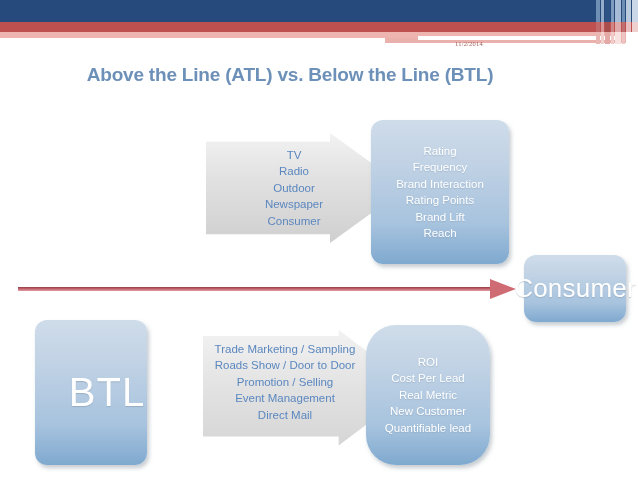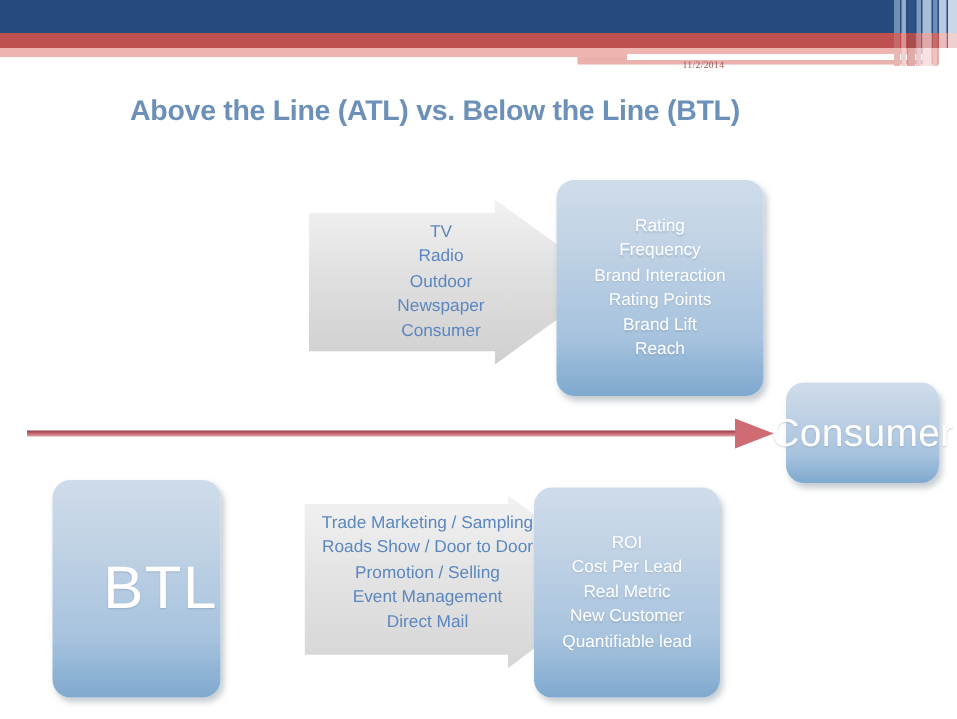--- a/index.html
+++ b/index.html
@@ -122,21 +122,21 @@
     font-size: 11.5px;
     line-height: 16.5px;
     color: #ffffff;
     text-shadow: 0 1px 1px rgba(120,140,160,0.35);
     padding: 0 4px;
   }
 
   #atl-box   { left: 35px;  top: 118px; width: 112px; height: 142px; }
   #btl-box   { left: 35px;  top: 320px; width: 112px; height: 145px; padding-left: 32px; }
   #atl-out   { left: 371px; top: 120px; width: 138px; height: 144px; }
-  #btl-out   { left: 356px; top: 325px; width: 124px; height: 140px; }
+  #btl-out   { left: 366px; top: 325px; width: 124px; height: 140px; border-radius: 30px; }
   #consumer  { left: 524px; top: 255px; width: 102px; height: 67px; }
 
   
   .gray-arrow {
     position: absolute;
     background: linear-gradient(to bottom, #f2f2f2 0%, #e2e2e2 40%, #cfcfcf 100%);
     filter: drop-shadow(1px 2px 2px rgba(110,110,110,0.45));
     display: flex;
     align-items: center;
     justify-content: center;

